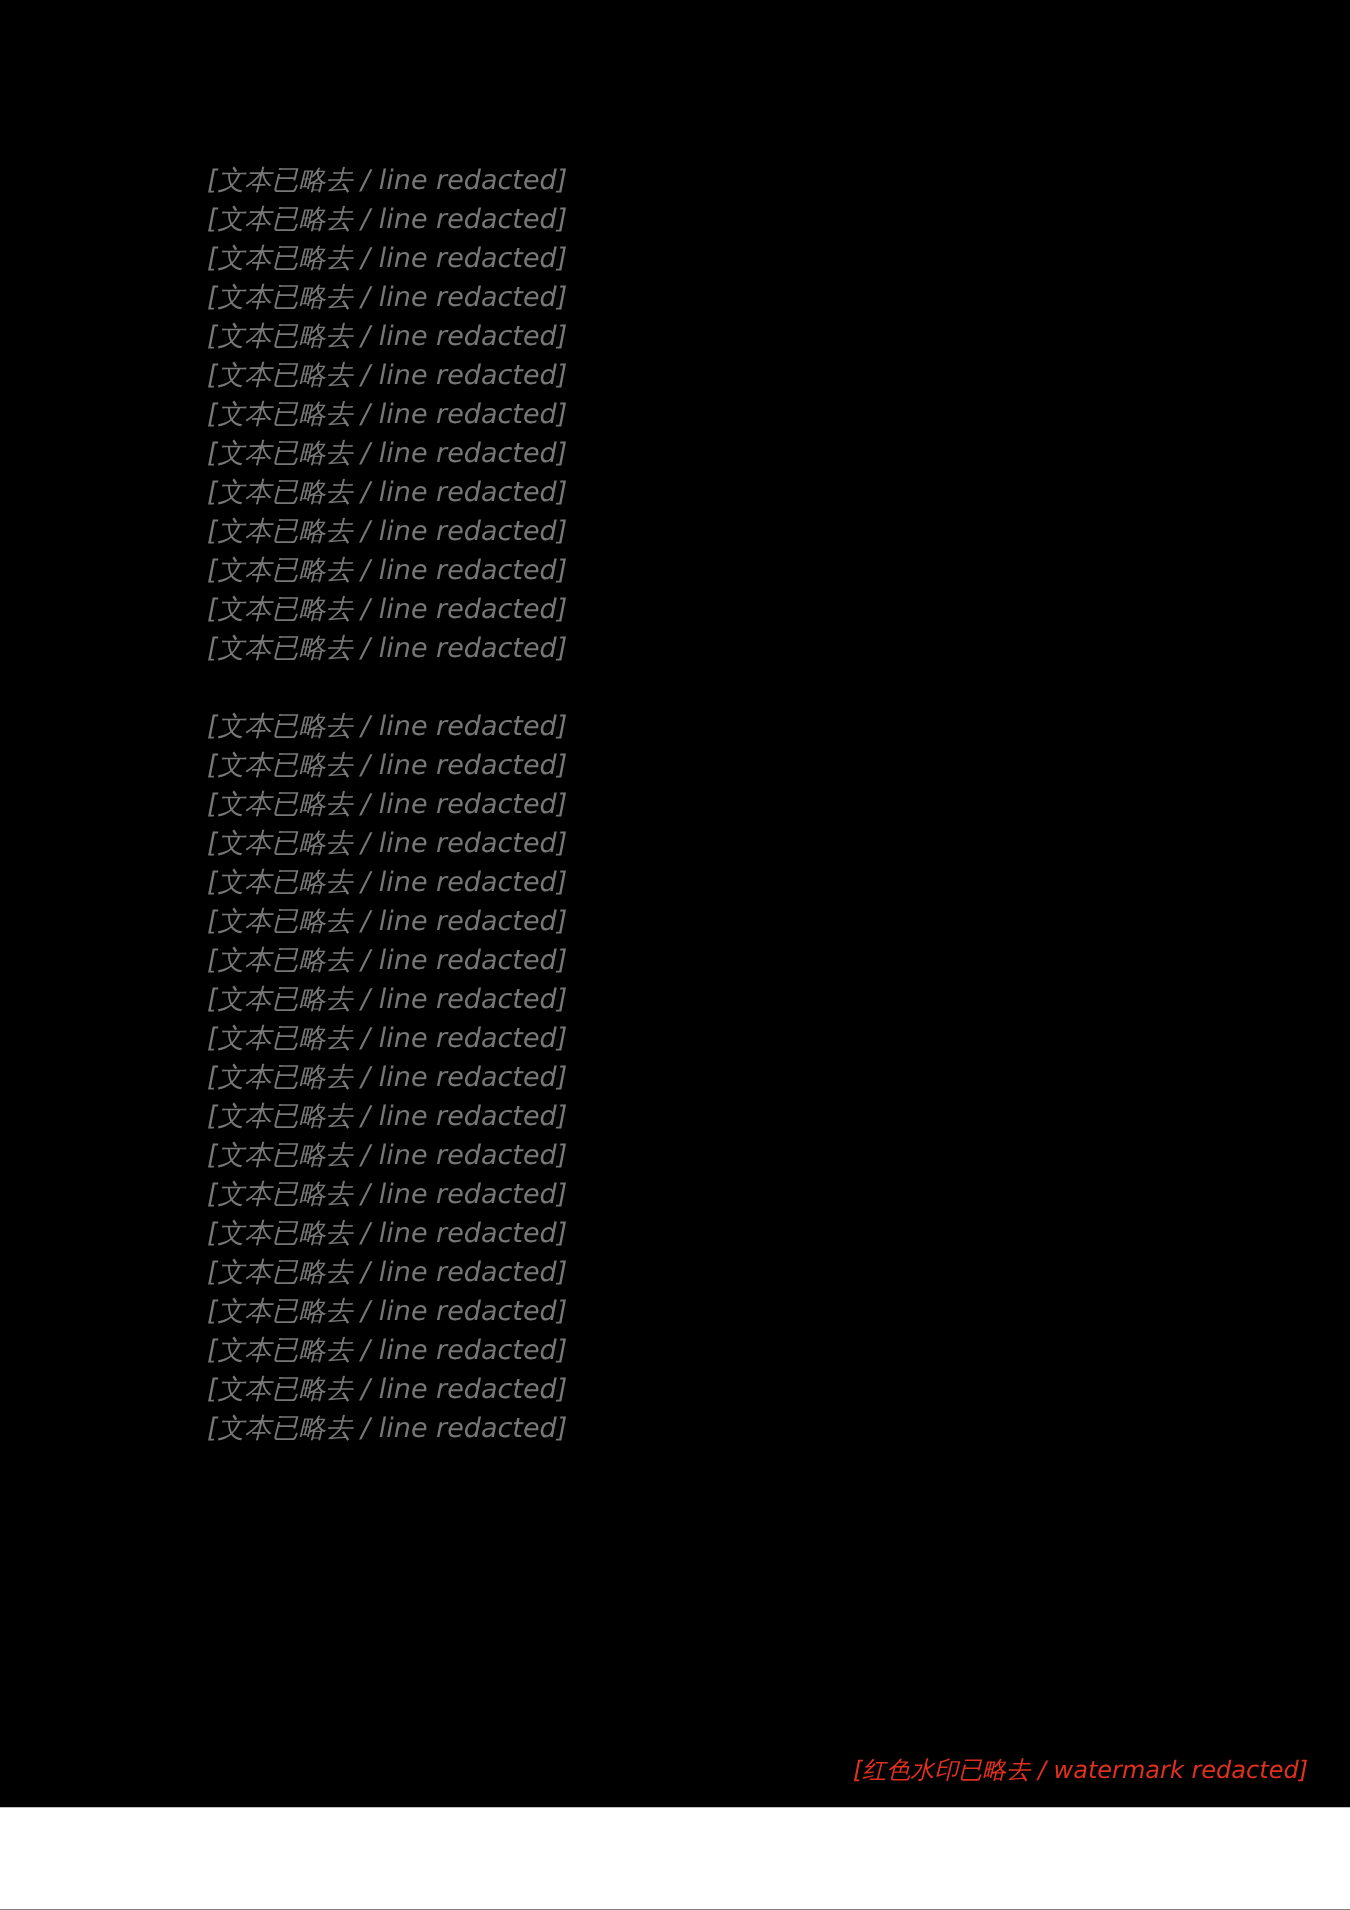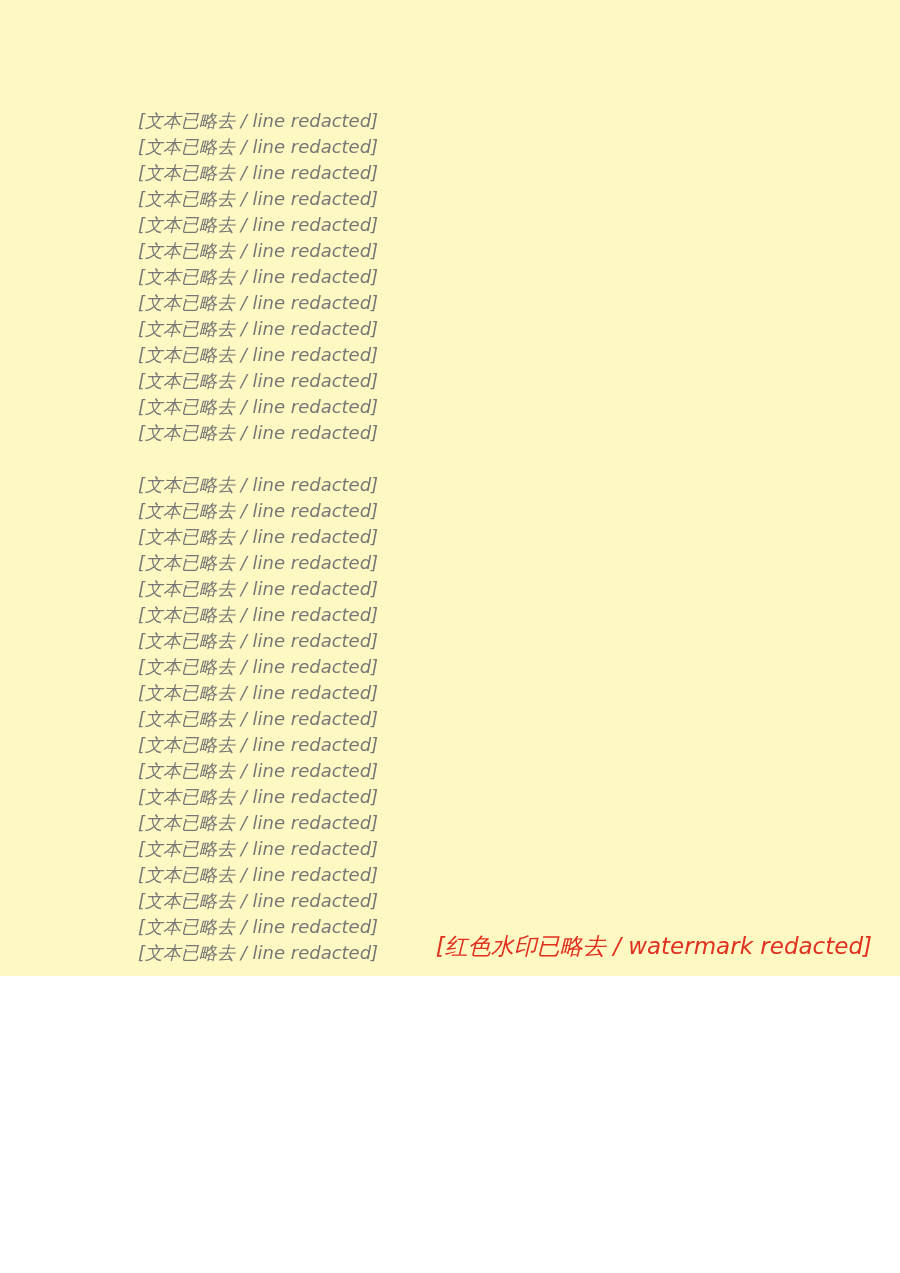--- a/index.html
+++ b/index.html
@@ -4,41 +4,41 @@
 <style>
   html, body {
     margin: 0;
     padding: 0;
     background: #ffffff;
     font-family: "DejaVu Sans", sans-serif;
   }
   .page {
     position: relative;
     width: 900px;
-    height: 976px;
-    background: #fef9c3;
+    height: 1205px;
+    background: #000000;
     overflow: hidden;
   }
   .text-block {
     position: absolute;
     top: 108px;
     left: 138px;
     width: 640px;
     font-size: 18px;
     line-height: 26px;
     color: #777777;
     font-style: italic;
   }
   .text-line { white-space: pre-wrap; }
   .para-gap { height: 26px; }
   .watermark {
     position: absolute;
     right: 28px;
     bottom: 14px;
-    font-size: 23px;
+    font-size: 16px;
     color: #e03020;
     font-style: italic;
   }
 </style>
 </head>
 <body>
 
 <div class="page">
   <div class="text-block">
     <div id="para1">

